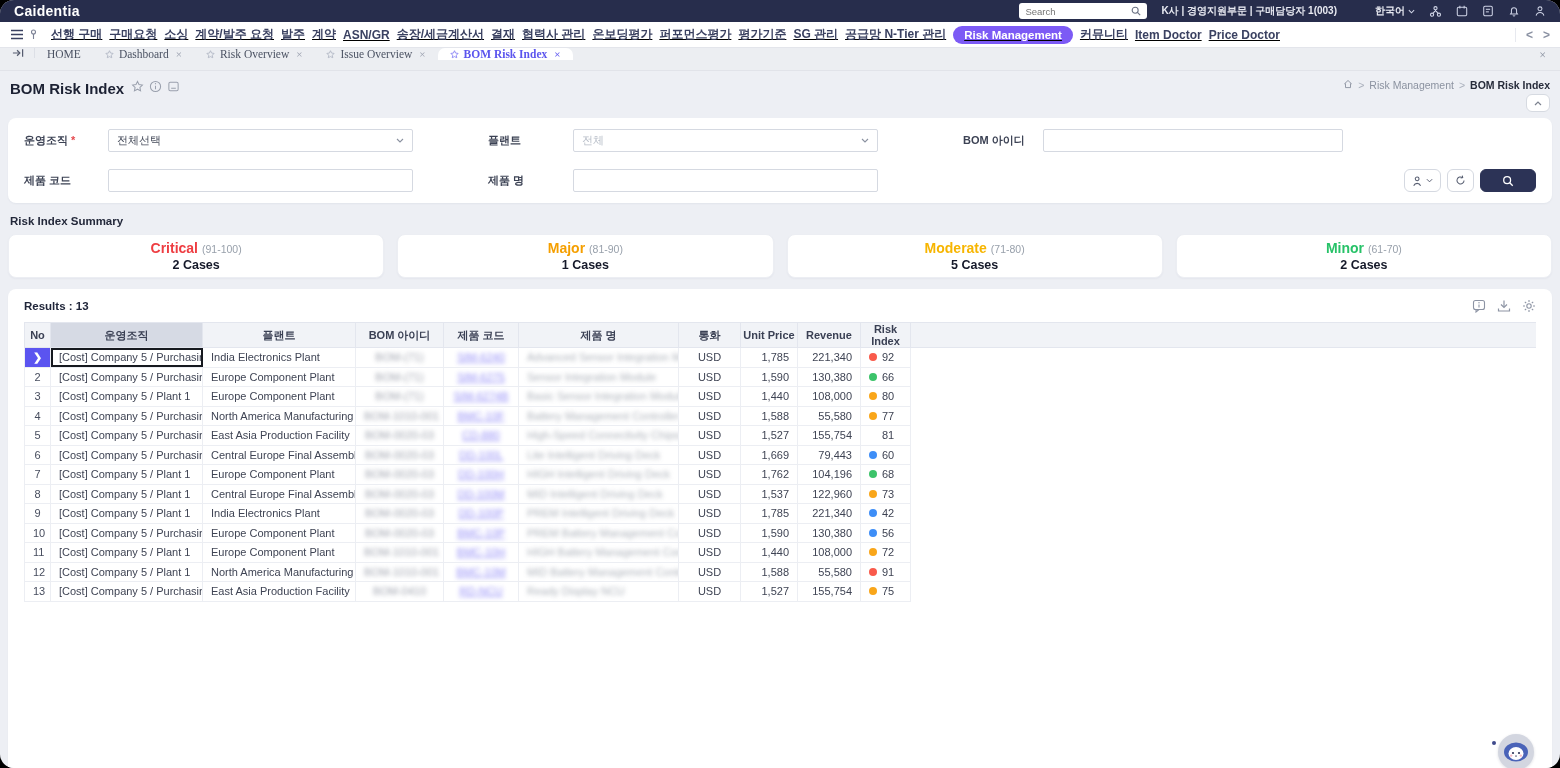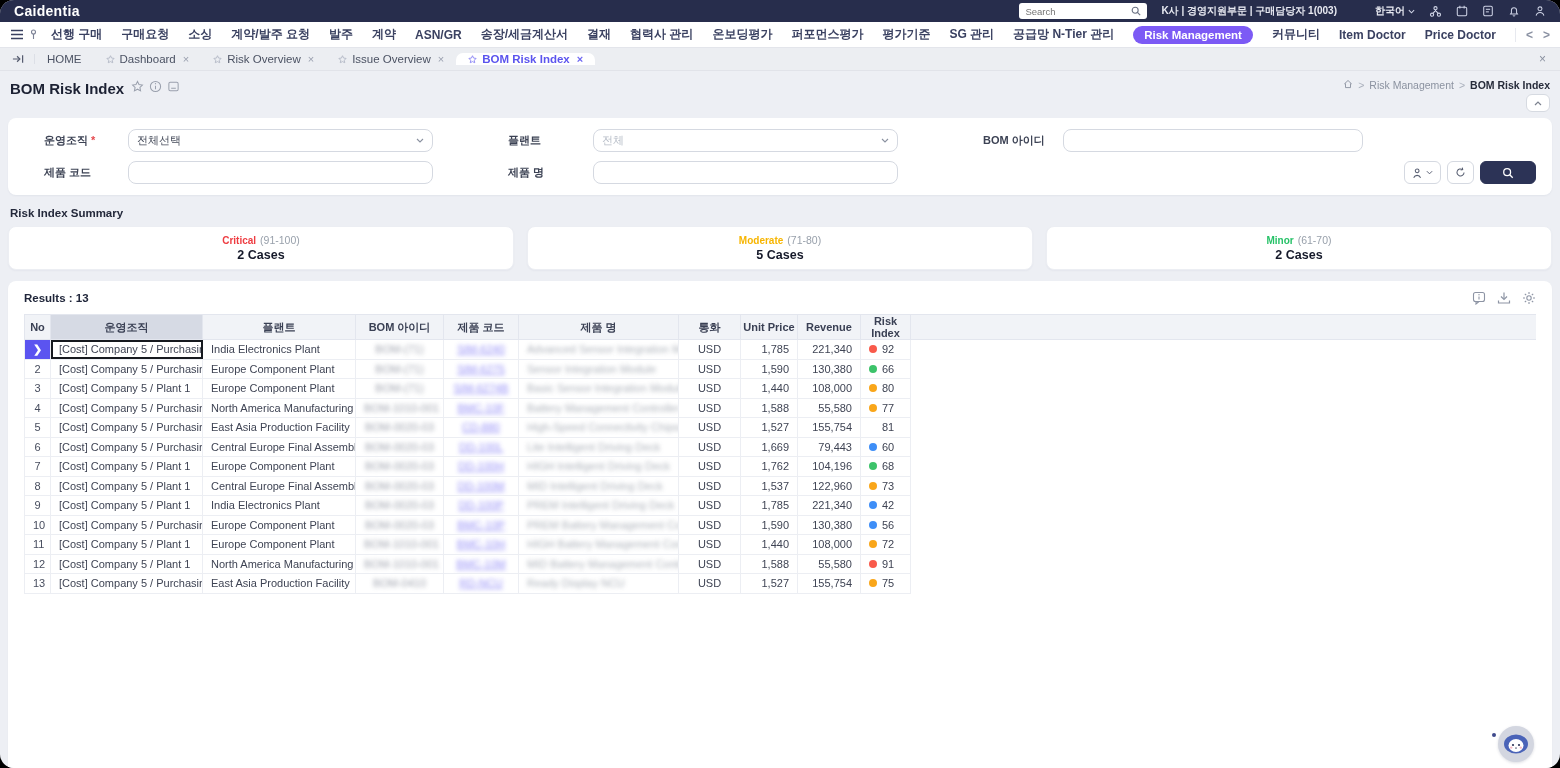--- a/index.html
+++ b/index.html
@@ -14,27 +14,27 @@
   .search-box { display:flex; align-items:center; background:#fff; border-radius:3px; height:16px; width:128px; padding:0 6px; }
   .search-box input { border:none; outline:none; flex:1; font-size:9.5px; color:#333; width:90px; font-family:inherit; }
   .search-box svg { flex:none; }
   .user-info { font-size:10px; font-weight:700; color:#e8eaf2; }
   .lang { font-size:10px; font-weight:700; color:#e8eaf2; display:flex; align-items:center; gap:3px;margin-left:24px; }
   .tb-icon { display:flex; align-items:center; color:#cfd4e6; }
 
   
   .menubar { height:26px; background:#fff; border-bottom:1px solid #e3e5eb; display:flex; align-items:center; padding:0 10px; }
   .menu-left { display:flex; align-items:center; gap:6px; color:#3a4161; margin-right:14px; }
-  .menu-items { display:flex; align-items:center; gap:19px; white-space:nowrap; overflow:hidden; flex:1; }
+  .menu-items { display:flex; align-items:center; gap:7px; white-space:nowrap; overflow:hidden; flex:1;text-decoration:underline; }
   .menu-item { font-size:12px; font-weight:700; color:#3a4161; cursor:pointer; }
   .menu-item.active { background:#7c5af5; color:#fff; padding:3px 11px; border-radius:11px; font-size:11.5px; }
   .menu-arrows { display:flex; align-items:center; gap:10px; color:#8a91a2; font-size:12px; font-weight:700; padding-left:10px; border-left:1px solid #e7e9ef; }
 
   
-  .tabbar { height:23px; background:#eceef2; display:flex; align-items:center; border-bottom:1px solid #e1e3e9; }
+  .tabbar { height:23px; background:#eceef2; display:flex; align-items:flex-start; border-bottom:1px solid #e1e3e9;font-family:Liberation Serif, serif; }
   .tab-lead { display:flex; align-items:center; padding:0 10px 0 12px; color:#545b6e; border-right:1px solid #dcdfe6; }
   .tab-strip { display:flex; align-items:stretch; }
   .tab { display:flex; align-items:center; gap:5px; padding:0 12px; font-size:11.5px; color:#4b5263; cursor:pointer; }
   .tab .pin { color:#b2b8c5; display:flex; align-items:center; }
   .tab .x { color:#9aa0af; font-size:11px; margin-left:2px; }
   .tab.active { background:#fff; color:#5b54ee; font-weight:700; border-radius:7px 7px 0 0; }
   .tab.active .pin { color:#8a84f5; }
   .tab.active .x { color:#6d66f2; }
   .tab-end { margin-left:auto; display:flex; align-items:center; padding:0 14px; color:#8a91a0; font-size:12px; }
 
@@ -45,39 +45,39 @@
   .page-title { font-size:15px; font-weight:700; color:#1c2133; }
   .title-icons { display:flex; align-items:center; gap:5px; color:#9aa0ad; }
   .right-stack { margin-left:auto; display:flex; flex-direction:column; align-items:flex-end; gap:3px; }
   .breadcrumb { display:flex; align-items:center; gap:5px; font-size:10.5px; color:#8b92a0; }
   .breadcrumb .sep { color:#aab0bc; }
   .breadcrumb .current { color:#262b3a; font-weight:700; }
   .collapse-btn { width:24px; height:18px; background:#fff; border:1px solid #d6dae1; border-radius:6px; display:flex; align-items:center; justify-content:center; color:#7c828f; cursor:pointer; }
 
   
   .filter-panel { background:#fff; border-radius:8px; box-shadow:0 1px 2px rgba(25,35,70,.05); padding:11px 16px; }
-  .filter-grid { display:grid; grid-template-columns:84px 305px 160px 305px 165px 300px 1fr; row-gap:9px; align-items:center;margin-left:20px; }
+  .filter-grid { display:grid; grid-template-columns:84px 305px 160px 305px 165px 300px 1fr; row-gap:17px; align-items:center; }
   .f-label { font-size:11px; font-weight:700; color:#3c4254; }
   .f-label .req { color:#e5484d; margin-left:3px; }
   .f-label.pad75 { padding-left:75px; }
   .f-label.pad85 { padding-left:85px; }
-  .field { height:23px; border:1px solid #d5d9e1; border-radius:8px; background:#fff; display:flex; align-items:center; padding:0 8px; font-size:11px; color:#454b5a; }
+  .field { height:23px; border:1px solid #d5d9e1; border-radius:2px; background:#fff; display:flex; align-items:center; padding:0 8px; font-size:11px; color:#454b5a; }
   .field.select { justify-content:space-between; cursor:pointer; }
   .field .muted { color:#b9bfc9; }
   .field input { border:none; outline:none; width:100%; font-size:11px; font-family:inherit; color:#454b5a; }
   .filter-actions { grid-column:7; display:flex; justify-content:flex-end; align-items:center; gap:6px; }
   .icon-btn { height:23px; background:#fff; border:1px solid #d5d9e1; border-radius:6px; display:flex; align-items:center; justify-content:center; gap:2px; color:#565d70; cursor:pointer; padding:0 7px; }
   .search-btn { height:23px; width:56px; background:#2c3356; border:1px solid #2c3356; border-radius:6px; display:flex; align-items:center; justify-content:center; color:#fff; cursor:pointer; }
 
   
   .summary-title { font-size:11.5px; font-weight:700; color:#23283a; margin:12px 2px 7px 2px; }
   .cards { display:flex; gap:13px; }
   .card { flex:1; background:#fff; border:1px solid #eceef3; border-radius:8px; height:44px; display:flex; flex-direction:column; align-items:center; justify-content:center; box-shadow:0 1px 2px rgba(25,35,70,.04); }
   .card-line1 { display:flex; align-items:baseline; gap:4px; }
-  .card-label { font-size:10px; font-weight:700; }
+  .card-label { font-size:14px; font-weight:700; }
   .card-range { font-size:10.5px; color:#98a0ab; }
   .card-cases { font-size:12.5px; font-weight:700; color:#15192a; margin-top:2px; }
 
   
   .results-panel { margin-top:11px; background:#fff; border-radius:8px; box-shadow:0 1px 2px rgba(25,35,70,.04); padding:10px 16px; height:498px; }
   .results-head { display:flex; align-items:center; margin-bottom:9px; }
   .results-label { font-size:11.5px; font-weight:700; color:#20263a; }
   .results-tools { margin-left:auto; display:flex; align-items:center; gap:11px; color:#8d94a4; }
   .results-tools > span { display:flex; cursor:pointer; }
 
@@ -355,20 +355,27 @@
     <div class="cards">
         <div class="card">
           <div class="card-line1">
             <span class="card-label" style="color: rgb(238, 61, 66);">Critical</span>
             <span class="card-range">(91-100)</span>
           </div>
           <div class="card-cases">2 Cases</div>
         </div>
         <div class="card">
           <div class="card-line1">
+            <span class="card-label" style="color: rgb(245, 159, 0);">Major</span>
+            <span class="card-range">(81-90)</span>
+          </div>
+          <div class="card-cases">1 Cases</div>
+        </div>
+        <div class="card">
+          <div class="card-line1">
             <span class="card-label" style="color: rgb(247, 181, 0);">Moderate</span>
             <span class="card-range">(71-80)</span>
           </div>
           <div class="card-cases">5 Cases</div>
         </div>
         <div class="card">
           <div class="card-line1">
             <span class="card-label" style="color: rgb(39, 194, 104);">Minor</span>
             <span class="card-range">(61-70)</span>
           </div>

